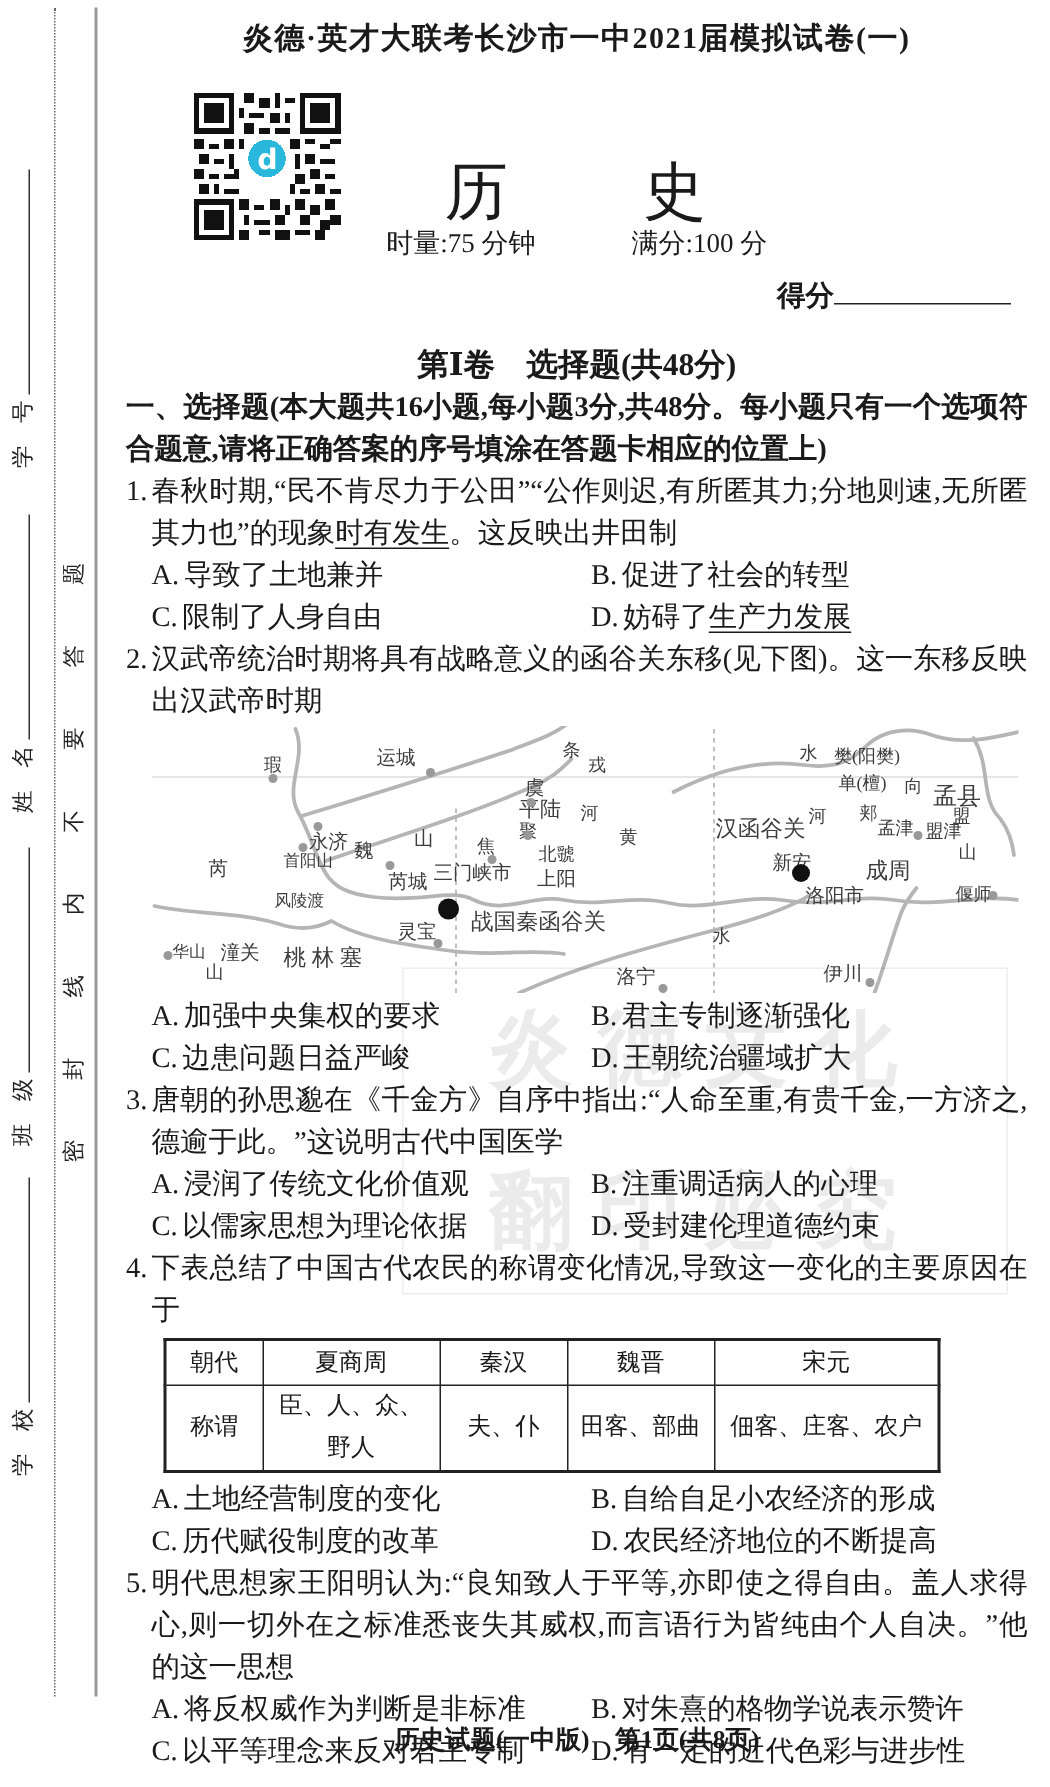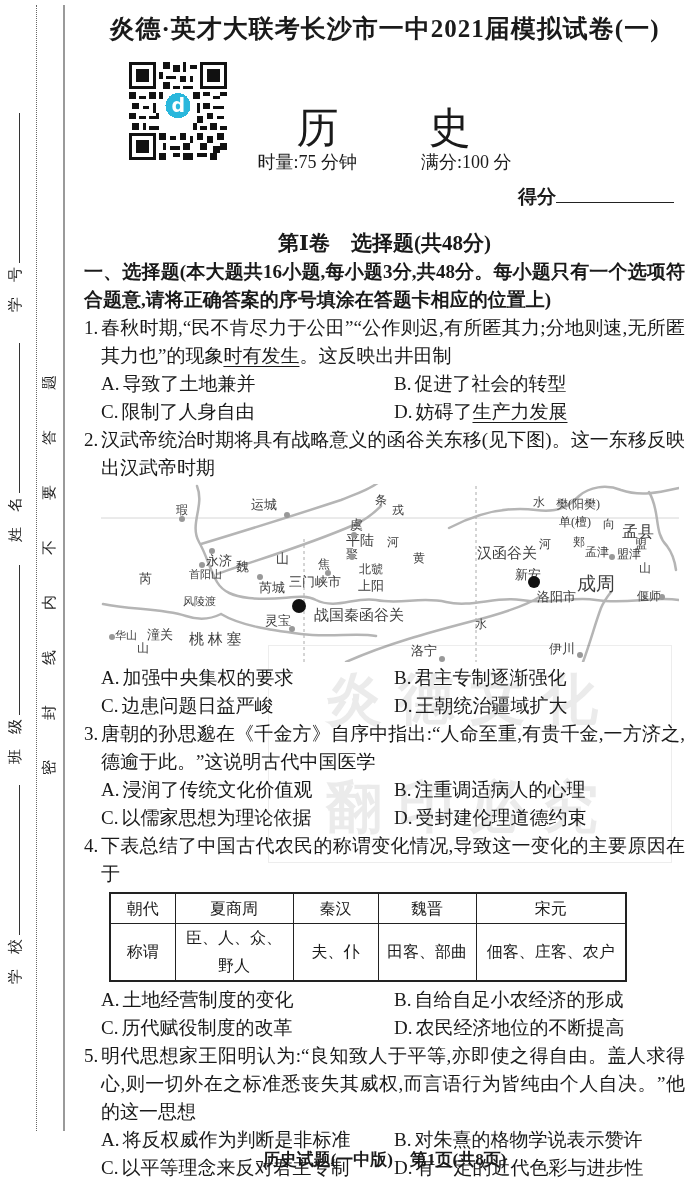--- a/index.html
+++ b/index.html
@@ -17,21 +17,21 @@
   .seal-unit:nth-child(2){top:542px;}
   .seal-unit:nth-child(3){top:764px;}
   .seal-unit:nth-child(4){top:984px;}
   .seal-blank{display:inline-block;width:150px;height:13px;border-bottom:1px solid #333;margin-left:4px;}
   .seal-text{position:absolute;left:40px;top:775px;width:430px;white-space:nowrap;
              transform:rotate(-90deg);transform-origin:left top;
              font-size:15px;letter-spacing:40px;color:#222;}
 
   
   .paper-title{position:absolute;top:12px;left:84px;width:601px;margin:0;
-               font-size:25px;font-weight:bold;text-align:center;letter-spacing:1px;}
+               font-size:20px;font-weight:bold;text-align:center;letter-spacing:1px;}
   .qr{position:absolute;left:128px;top:62px;width:100px;height:98px;}
   .subject{position:absolute;top:80px;left:84px;width:601px;text-align:center;
            font-size:42px;font-weight:normal;letter-spacing:2px;margin-top:20px;}
   .meta{position:absolute;top:150px;left:84px;width:601px;display:flex;
         justify-content:center;gap:64px;font-size:18px;}
   .score-box{position:absolute;top:184px;left:518px;font-size:19px;font-weight:bold;}
   .score-line{display:inline-block;width:118px;height:17px;border-bottom:1.5px solid #222;}
 
   
   .body{position:absolute;left:84px;top:228px;width:601px;font-size:19px;line-height:28px;}
@@ -170,21 +170,21 @@
               <span class="mlabel" style="left: 164px; top: 130px; font-size: 13px;">灵宝</span>
               <span class="mlabel" style="left: 213px; top: 124px; font-size: 15px;">战国秦函谷关</span>
               <span class="mlabel" style="left: 14px; top: 146px; font-size: 11px;">华山</span>
               <span class="mlabel" style="left: 46px; top: 144px; font-size: 13px;">潼关</span>
               <span class="mlabel" style="left: 36px; top: 158px; font-size: 12px;">山</span>
               <span class="mlabel" style="left: 88px; top: 148px; font-size: 15px;">桃 林 塞</span>
               <span class="mlabel" style="left: 310px; top: 160px; font-size: 13px;">洛宁</span>
               <span class="mlabel" style="left: 374px; top: 134px; font-size: 12px;">水</span>
               <span class="mlabel" style="left: 448px; top: 158px; font-size: 13px;">伊川</span>
               <span class="mlabel" style="left: 436px; top: 106px; font-size: 13px;">洛阳市</span>
-              <span class="mlabel" style="left: 476px; top: 90px; font-size: 19px;">成周</span>
+              <span class="mlabel" style="left: 476px; top: 90px; font-size: 15px;">成周</span>
               <span class="mlabel" style="left: 536px; top: 106px; font-size: 12px;">偃师</span>
               <span class="mlabel" style="left: 414px; top: 84px; font-size: 13px;">新安</span>
               <span class="mlabel" style="left: 376px; top: 62px; font-size: 15px;">汉函谷关</span>
               <span class="mlabel" style="left: 286px; top: 52px; font-size: 12px;">河</span>
               <span class="mlabel" style="left: 312px; top: 68px; font-size: 12px;">黄</span>
               <span class="mlabel" style="left: 438px; top: 54px; font-size: 12px;">河</span>
               <span class="mlabel" style="left: 432px; top: 12px; font-size: 12px;">水</span>
               <span class="mlabel" style="left: 455px; top: 14px; font-size: 12px;">樊(阳樊)</span>
               <span class="mlabel" style="left: 458px; top: 32px; font-size: 12px;">单(檀)</span>
               <span class="mlabel" style="left: 502px; top: 34px; font-size: 12px;">向</span>

